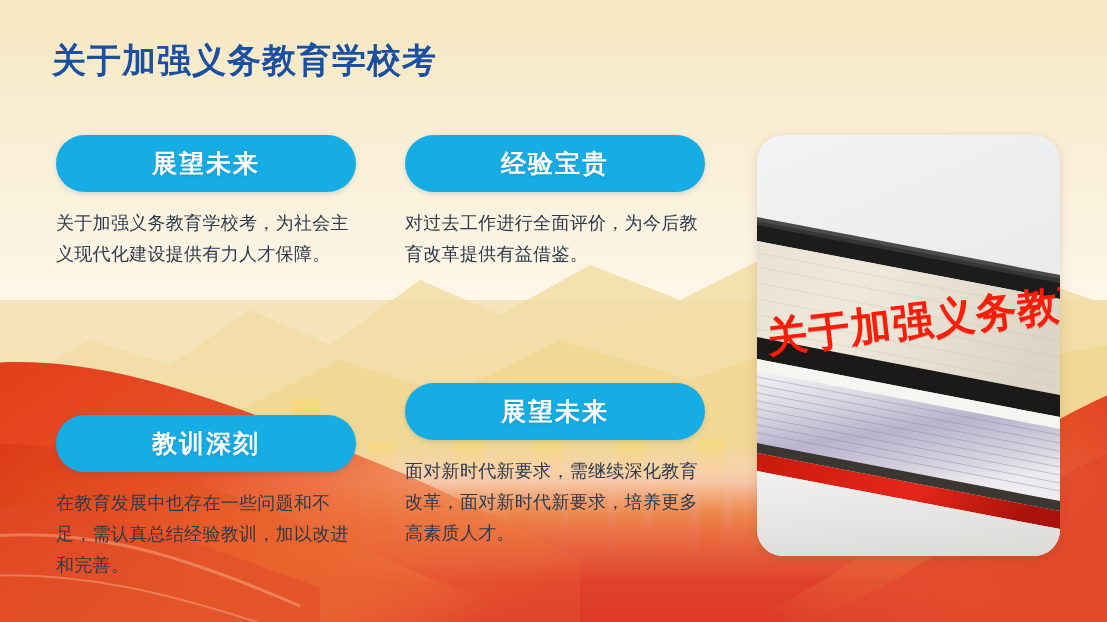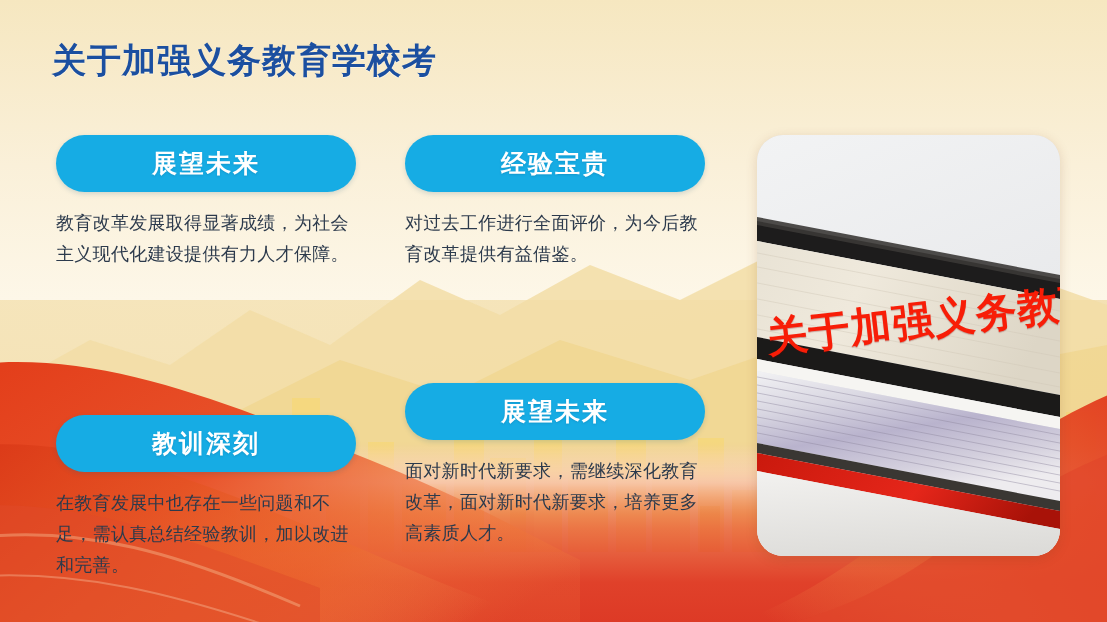--- a/index.html
+++ b/index.html
@@ -247,21 +247,21 @@
       <path d="M420,60 C340,86 270,130 200,180 C150,214 90,240 20,254 L420,254 Z" fill="#e0442a" opacity="0.55"></path>
     </svg>
   </div>
 
   <div class="title">关于加强义务教育学校考</div>
 
   <div class="card card-1">
     <div class="pill">
       <span class="pill-text">展望未来</span>
     </div>
-    <div class="card-body">教育改革发展取得显著成绩，为社会主义现代化建设提供有力人才保障。</div>
+    <div class="card-body">关于加强义务教育学校考，为社会主义现代化建设提供有力人才保障。</div>
   </div>
 
   <div class="card card-2">
     <div class="pill">
       <span class="pill-text">经验宝贵</span>
     </div>
     <div class="card-body">对过去工作进行全面评价，为今后教育改革提供有益借鉴。</div>
   </div>
 
   <div class="card card-3">

